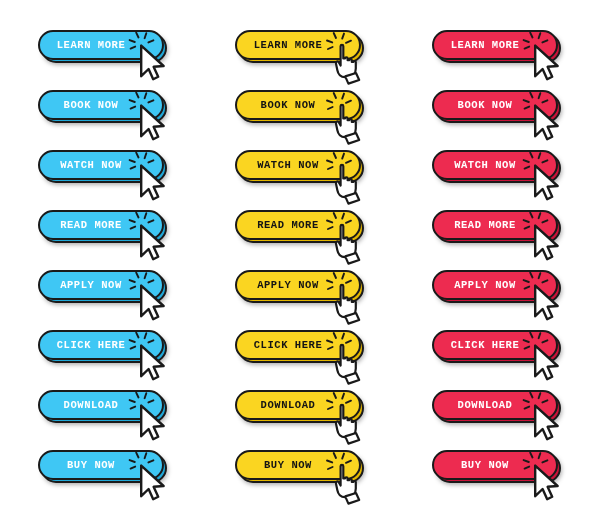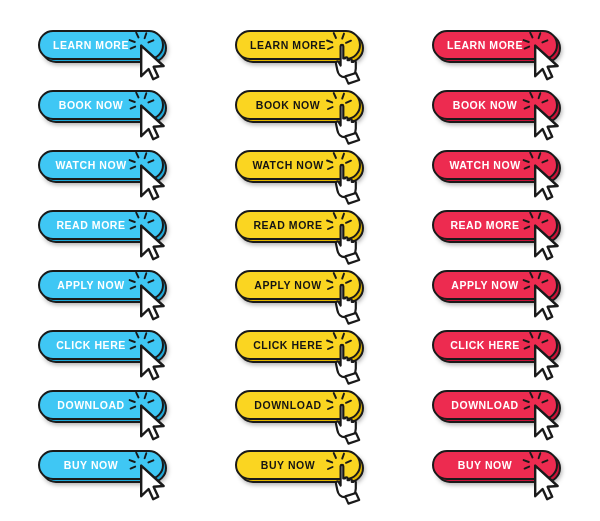--- a/index.html
+++ b/index.html
@@ -71,20 +71,21 @@
   }
 
   .btn-label {
     font-size: 10.5px;
     font-weight: bold;
     letter-spacing: 0.55px;
     white-space: nowrap;
     line-height: 1;
     margin-right: 20px;
     user-select: none;
+    font-family: Liberation Mono, monospace;
   }
 
   
   .v-blue  .btn      { background: #3FC7F4; }
   .v-blue  .btn-lip  { background: #1FA8D8; }
   .v-blue  .btn-label{ color: #ffffff; }
 
   .v-yellow .btn      { background: #FAD521; }
   .v-yellow .btn-lip  { background: #E3B600; }
   .v-yellow .btn-label{ color: #141414; }

